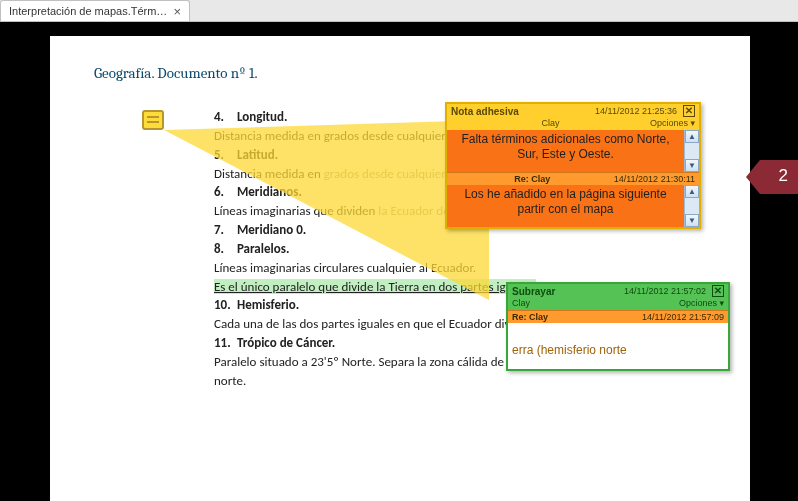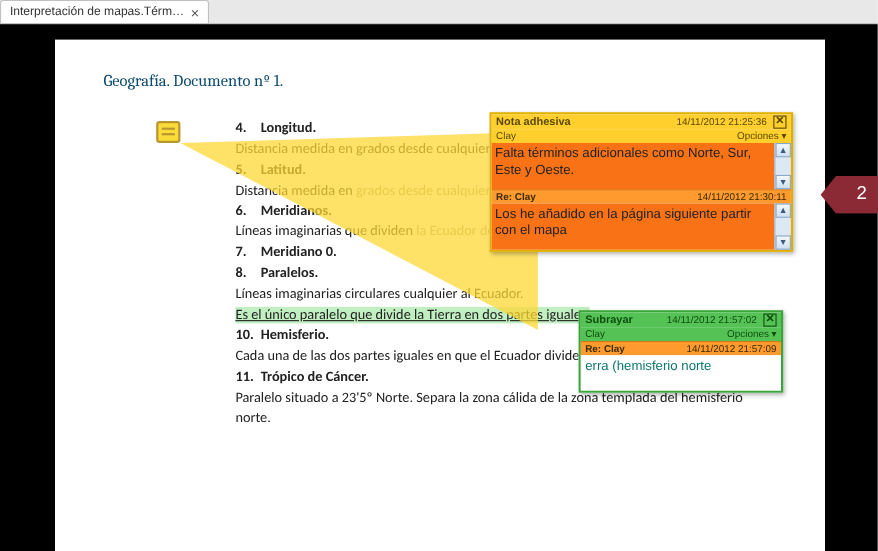--- a/index.html
+++ b/index.html
@@ -160,25 +160,25 @@
     font-size: 9px;
     background: #ff9a2e;
     color: #3a2a00;
     padding: 1px 4px;
     display: flex;
     border-top: 1px solid #d07818;
   }
   .popup .replybar .rauth { flex:1; font-weight: bold; }
   .popup .replyinput {
     background: #fff;
-    padding: 2px 4px 12px 4px;
+    padding: 20px 4px 12px 4px;
     font-family: Arial, sans-serif;
     font-size: 12px;
     min-height: 32px;
-    color: #0f766e;
+    color: #a16207;
   }
 
   .arrow-callout {
     position: absolute;
     right: 0;
     top: 138px;
     width: 48px;
     height: 34px;
   }
   .arrow-callout .shape {
@@ -235,21 +235,21 @@
 
         <div><span class="ul green-uline">Es el único paralelo que divide la Tierra en dos partes iguales.</span></div>
 
         <div><span class="hdr"><span class="num">10.</span> <span>Hemisferio.</span></span></div>
         <div><span>Cada una de las dos partes iguales en que el Ecuador divide la y hemisferio sur).</span></div>
 
         <div><span class="hdr"><span class="num">11.</span> <span>Trópico de Cáncer.</span></span></div>
         <div><span>Paralelo situado a 23'5º Norte. Separa la zona cálida de la zona templada del hemisferio norte.</span></div>
       </div>
 
-      <div class="popup yellow" style="left:395px; top:66px; width:276px;">
+      <div class="popup yellow" style="left:395px; top:66px; width:256px;text-align:center;">
         <div class="titlebar">
           <span class="tname">Nota adhesiva</span>
           <span class="tdate">14/11/2012 21:25:36</span>
           <span class="tclose">✕</span>
         </div>
         <div class="subbar">
           <span class="author">Clay</span>
           <span class="opts">Opciones</span>
         </div>
         <div class="msgarea" style="height:42px;">
@@ -265,21 +265,21 @@
         </div>
         <div class="msgarea" style="height:42px;">
           <div class="msg">Los he añadido en la página siguiente partir con el mapa</div>
           <div class="scroll">
             <div class="up">▲</div>
             <div class="dn">▼</div>
           </div>
         </div>
       </div>
 
-      <div class="popup green" style="left:476px; top:246px; width:186px;">
+      <div class="popup green" style="left:456px; top:246px; width:224px;">
         <div class="titlebar">
           <span class="tname">Subrayar</span>
           <span class="tdate">14/11/2012 21:57:02</span>
           <span class="tclose">✕</span>
         </div>
         <div class="subbar">
           <span class="author">Clay</span>
           <span class="opts">Opciones</span>
         </div>
         <div class="replybar">

